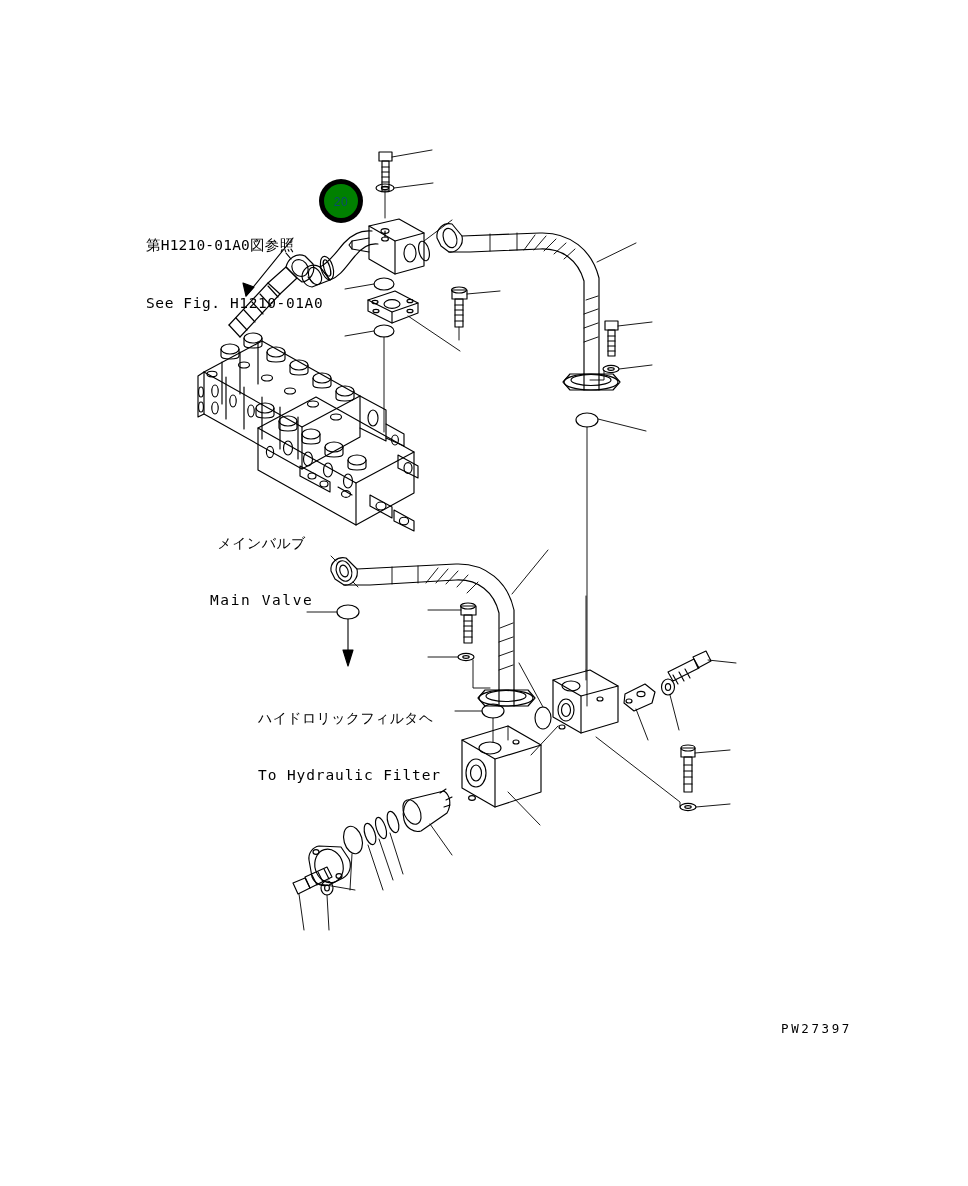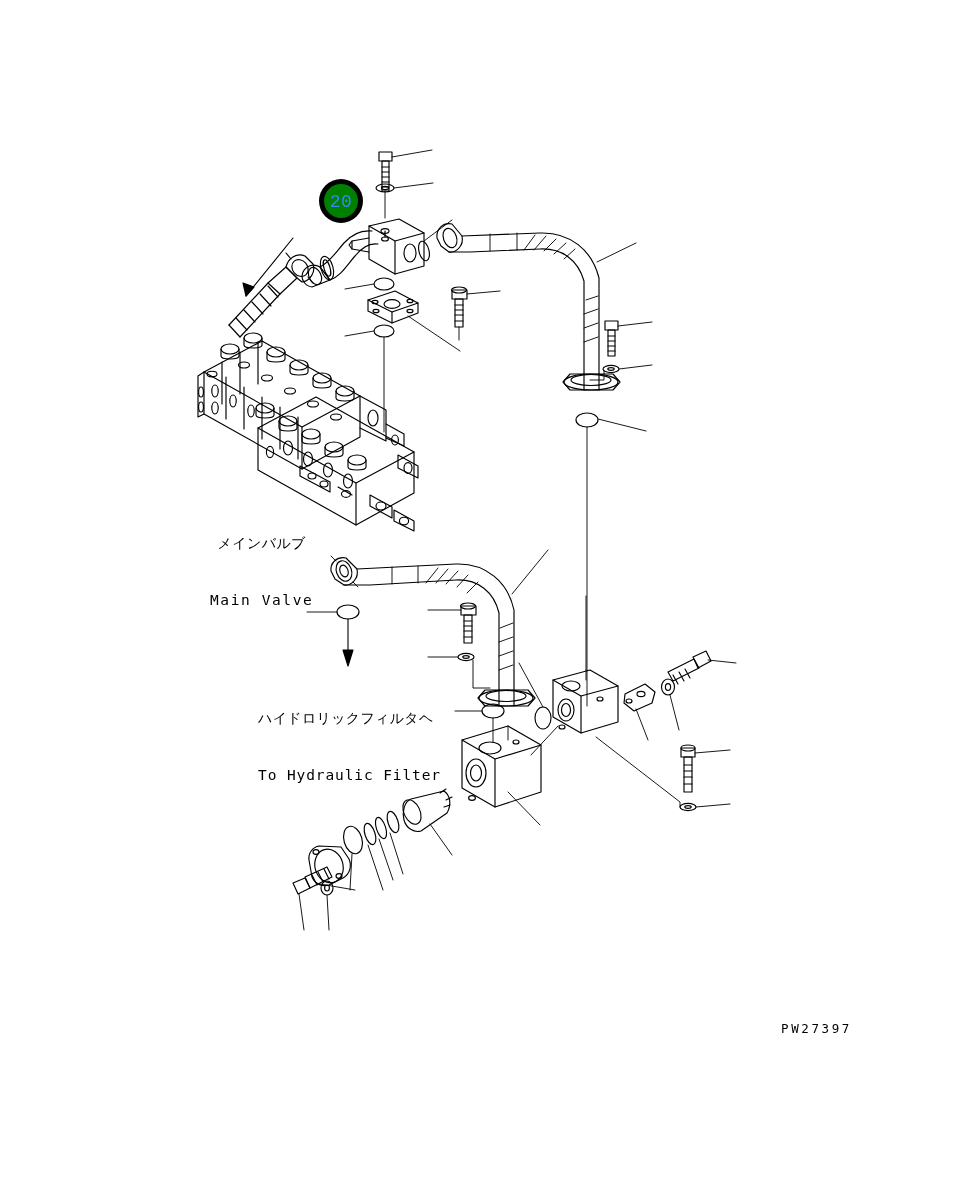--- a/index.html
+++ b/index.html
@@ -88,23 +88,23 @@
     width: 34px; height: 34px;
     border-radius: 50%;
     background: #008000;
   }
   #callout-20 .num {
     position: absolute;
     inset: 0;
     display: flex;
     align-items: center;
     justify-content: center;
-    color: #3b82f6;
-    font-size: 18px;
-    font-family: Liberation Mono, monospace;
+    color: #0c4a6e;
+    font-size: 12px;
+    font-family: Liberation Sans, sans-serif;
     letter-spacing: 0.5px;
     padding-top: 1px;
   }
 </style>
 </head>
 <body>
 
 <div id="sheet">
 
   <svg class="art" viewBox="0 0 968 1186" xmlns="http://www.w3.org/2000/svg">
@@ -511,20 +511,24 @@
       </g>
       <g>
         <ellipse cx="327" cy="888" rx="6" ry="7"></ellipse>
         <ellipse cx="327" cy="888" rx="2.4" ry="3"></ellipse>
         <path d="M327 895 L329 930" stroke-width="0.9"></path>
       </g>
 
     </g>
   </svg>
 
+  <div class="lbl" id="ref-label">
+    <span class="jp">第H1210-01A0図参照</span>
+    <span class="en">See Fig. H1210-01A0</span>
+  </div>
 
   <div class="lbl" id="filter-label">
     <span class="jp">ハイドロリックフィルタヘ</span>
     <span class="en">To Hydraulic Filter</span>
   </div>
 
   <div class="lbl" id="mainvalve-label">
     <span class="jp">メインバルブ</span>
     <span class="en">Main Valve</span>
   </div>

